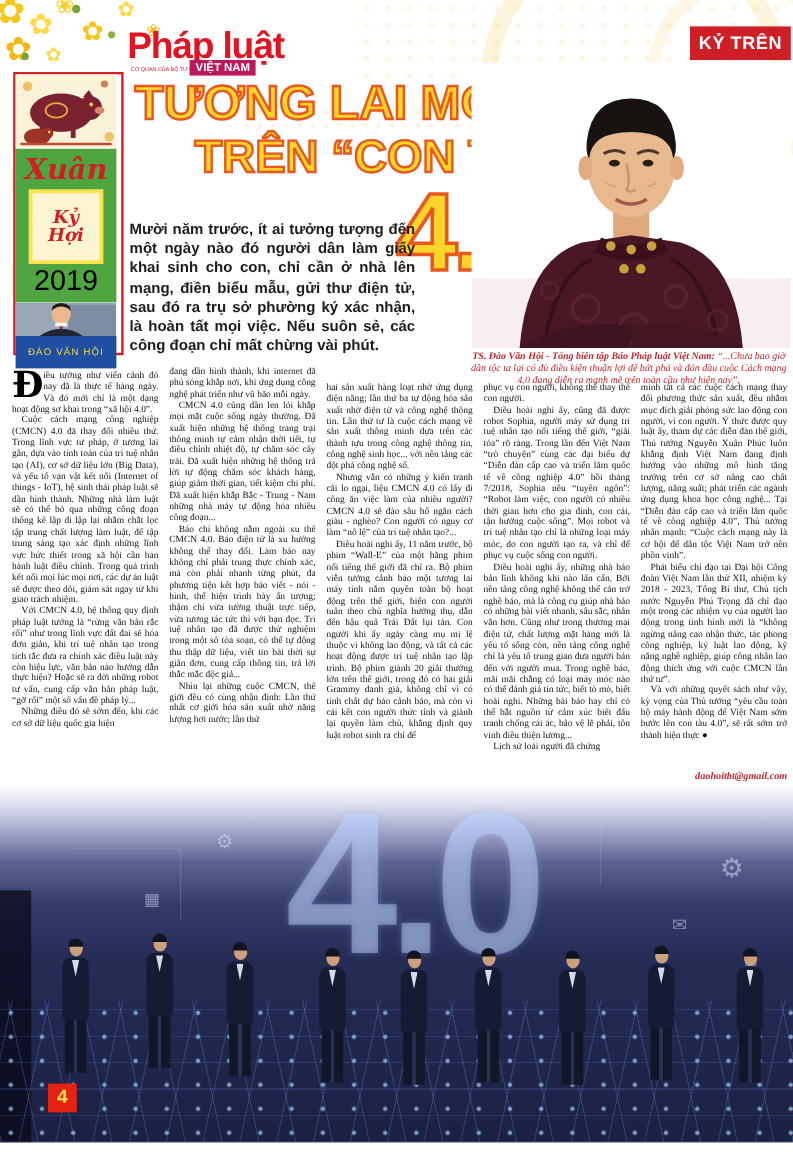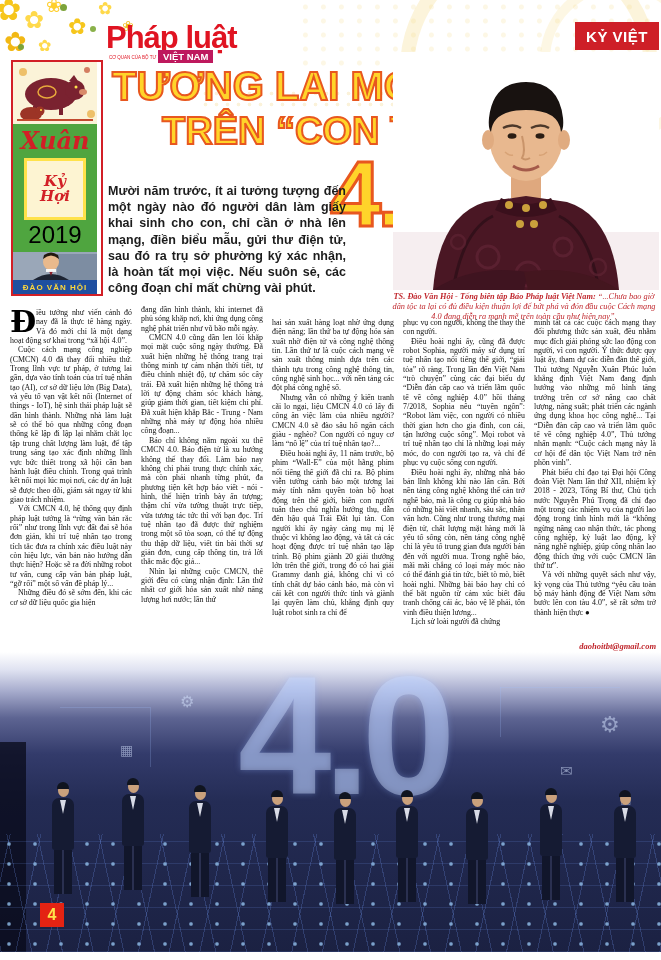--- a/index.html
+++ b/index.html
@@ -38,22 +38,22 @@
   .pigbox{width:84px;height:62px;background:#fdf6df;overflow:hidden;position:relative;}
   .greenbox{width:84px;height:128px;background:#4fa53f;position:relative;text-align:center;}
   .season{font-family:"DejaVu Serif",serif;font-style:italic;font-weight:bold;color:#d21f26;
      font-size:24px;line-height:30px;display:block;padding-top:2px;}
   .zodiacframe{margin:2px auto 0;width:56px;height:56px;border:3px solid #ffe24a;background:#fdf4d2;
      display:flex;align-items:center;justify-content:center;}
   .zodiac{font-family:"DejaVu Serif",serif;font-style:italic;font-weight:bold;color:#d21f26;
      font-size:15px;line-height:15px;}
   .year{font-family:"Liberation Sans",sans-serif;font-weight:normal;color:#000000;font-size:24px;line-height:30px;display:block;}
   .authorphoto{width:84px;height:28px;position:relative;overflow:hidden;}
-  .authorstrip{width:84px;height:14px;background:#1f4fa0;color:#ffd83a;
-     font-family:"Liberation Sans",sans-serif;font-weight:bold;font-size:8px;
+  .authorstrip{width:84px;height:27px;background:#1f4fa0;color:#ffd83a;
+     font-family:"Liberation Sans",sans-serif;font-weight:normal;font-size:8px;
      display:flex;align-items:center;justify-content:center;letter-spacing:1px;}
 
   
   .hl{font-family:"Liberation Sans",sans-serif;font-weight:bold;color:#ffd42a;
       -webkit-text-stroke:2px #e8571f;text-stroke:2px #e8571f;white-space:nowrap;}
   .hl1{left:112px;top:64px;font-size:40px;}
   .hl2{left:162px;top:110px;font-size:38px;}
   .hl3{left:330px;top:142px;font-size:92px;-webkit-text-stroke:3px #e8571f;letter-spacing:-4px;}
 
   
@@ -133,21 +133,21 @@
     <span style="left:128px;top:26px;font-size:14px;color:#f2bb1a;">❀</span>
     <span style="left:44px;top:44px;font-size:16px;color:#ffd94a;">✿</span>
     <i class="leafdot" style="left:66px;top:12px;width:7px;height:7px;background:#7ca33a;"></i>
     <i class="leafdot" style="left:96px;top:34px;width:6px;height:6px;background:#8ab14a;"></i>
     <i class="leafdot" style="left:24px;top:52px;width:6px;height:6px;background:#7ca33a;"></i>
   </div>
 
   <div class="abs logo-main">Pháp luật</div>
   <div class="abs logo-tag">CƠ QUAN CỦA BỘ TƯ PHÁP</div>
   <div class="abs logo-sub">VIỆT NAM</div>
-  <div class="abs badge">KỶ VIỆT</div>
+  <div class="abs badge">KỶ TRÊN</div>
 
   <div class="abs sidebar">
     <div class="pigbox">
       <svg width="84" height="62" viewBox="0 0 84 62">
         <rect width="84" height="62" fill="#fbf3d8"></rect>
         <circle cx="10" cy="10" r="4" fill="#e8a93c" opacity=".7"></circle>
         <circle cx="74" cy="8" r="3" fill="#c24a2e" opacity=".7"></circle>
         <circle cx="78" cy="52" r="4" fill="#e8a93c" opacity=".7"></circle>
         <ellipse cx="38" cy="32" rx="26" ry="16" fill="#7a2230"></ellipse>
         <circle cx="62" cy="28" r="10" fill="#7a2230"></circle>

